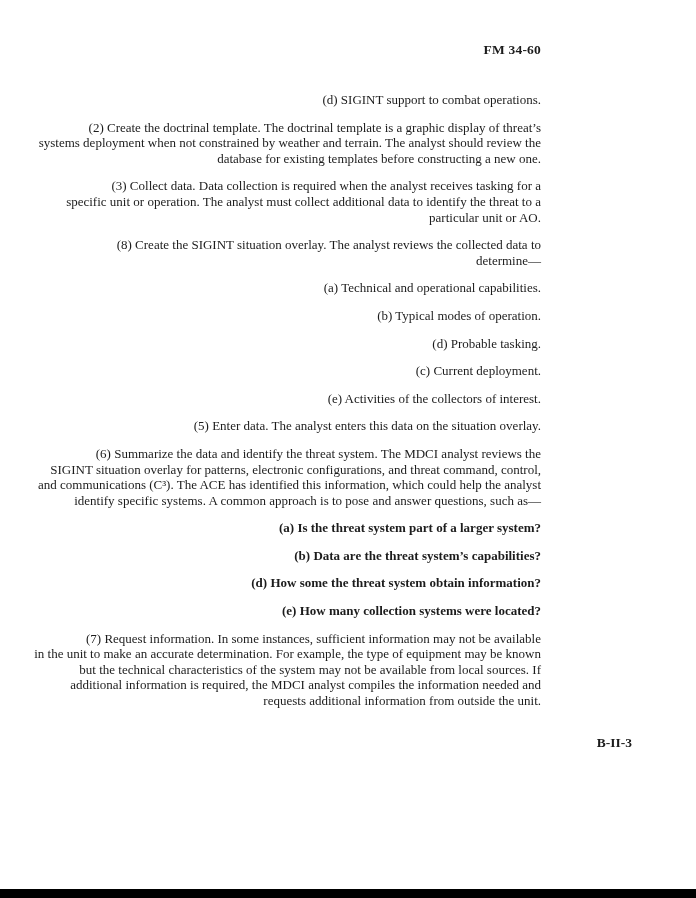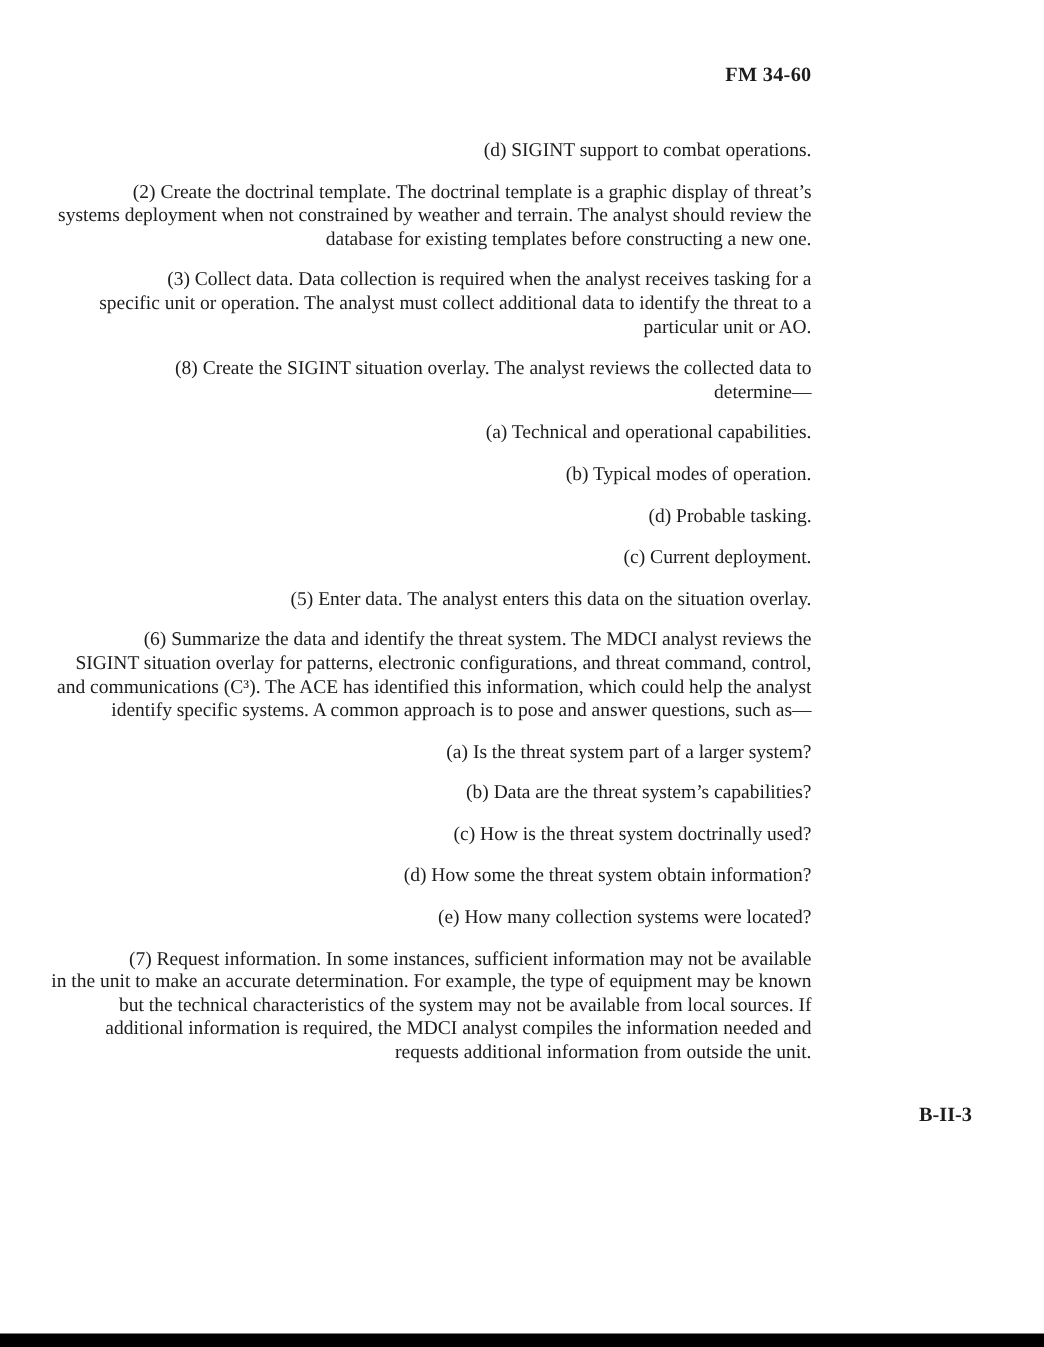--- a/index.html
+++ b/index.html
@@ -36,27 +36,28 @@
     text-align: right;
   }
   .para {
     text-indent: 41px;
   }
   .indent-a {
     margin-left: 66px;
   }
   .indent-b {
     margin-left: 56px;
+    font-weight: bold;
   }
   .doc-footer {
     text-align: right;
     font-weight: bold;
     font-size: 13.5px;
     margin-top: 26px;
-    padding-right: 48px;
+    padding-right: 64px;
   }
   .scan-edge {
     position: absolute;
     left: 0;
     bottom: 0;
     width: 100%;
     height: 9px;
     background: #000000;
   }
 </style>
@@ -71,25 +72,25 @@
 
   <div class="body-text">
     <p class="indent-a">(d) SIGINT support to combat operations.</p>
     <p class="para">(2) Create the doctrinal template. The doctrinal template is a graphic display of threat’s systems deployment when not constrained by weather and terrain. The analyst should review the database for existing templates before constructing a new one.</p>
     <p class="para">(3) Collect data. Data collection is required when the analyst receives tasking for a specific unit or operation. The analyst must collect additional data to identify the threat to a particular unit or AO.</p>
     <p class="para">(8) Create the SIGINT situation overlay. The analyst reviews the collected data to determine—</p>
     <p class="indent-a">(a) Technical and operational capabilities.</p>
     <p class="indent-a">(b) Typical modes of operation.</p>
     <p class="indent-a">(d) Probable tasking.</p>
     <p class="indent-a">(c) Current deployment.</p>
+    <p class="indent-a">(e) Activities of the collectors of interest.</p>
     <p class="para">(5) Enter data. The analyst enters this data on the situation overlay.</p>
     <p class="para">(6) Summarize the data and identify the threat system. The MDCI analyst reviews the SIGINT situation overlay for patterns, electronic configurations, and threat command, control, and communications (C³). The ACE has identified this information, which could help the analyst identify specific systems. A common approach is to pose and answer questions, such as—</p>
     <p class="indent-b">(a) Is the threat system part of a larger system?</p>
     <p class="indent-b">(b) Data are the threat system’s capabilities?</p>
-    <p class="indent-b">(c) How is the threat system doctrinally used?</p>
     <p class="indent-b">(d) How some the threat system obtain information?</p>
     <p class="indent-b">(e) How many collection systems were located?</p>
     <p class="para">(7) Request information. In some instances, sufficient information may not be available in the unit to make an accurate determination. For example, the type of equipment may be known but the technical characteristics of the system may not be available from local sources. If additional information is required, the MDCI analyst compiles the information needed and requests additional information from outside the unit.</p>
   </div>
 
 </div>
 
 <div class="doc-footer">
   <span>B-II-3</span>
 </div>

